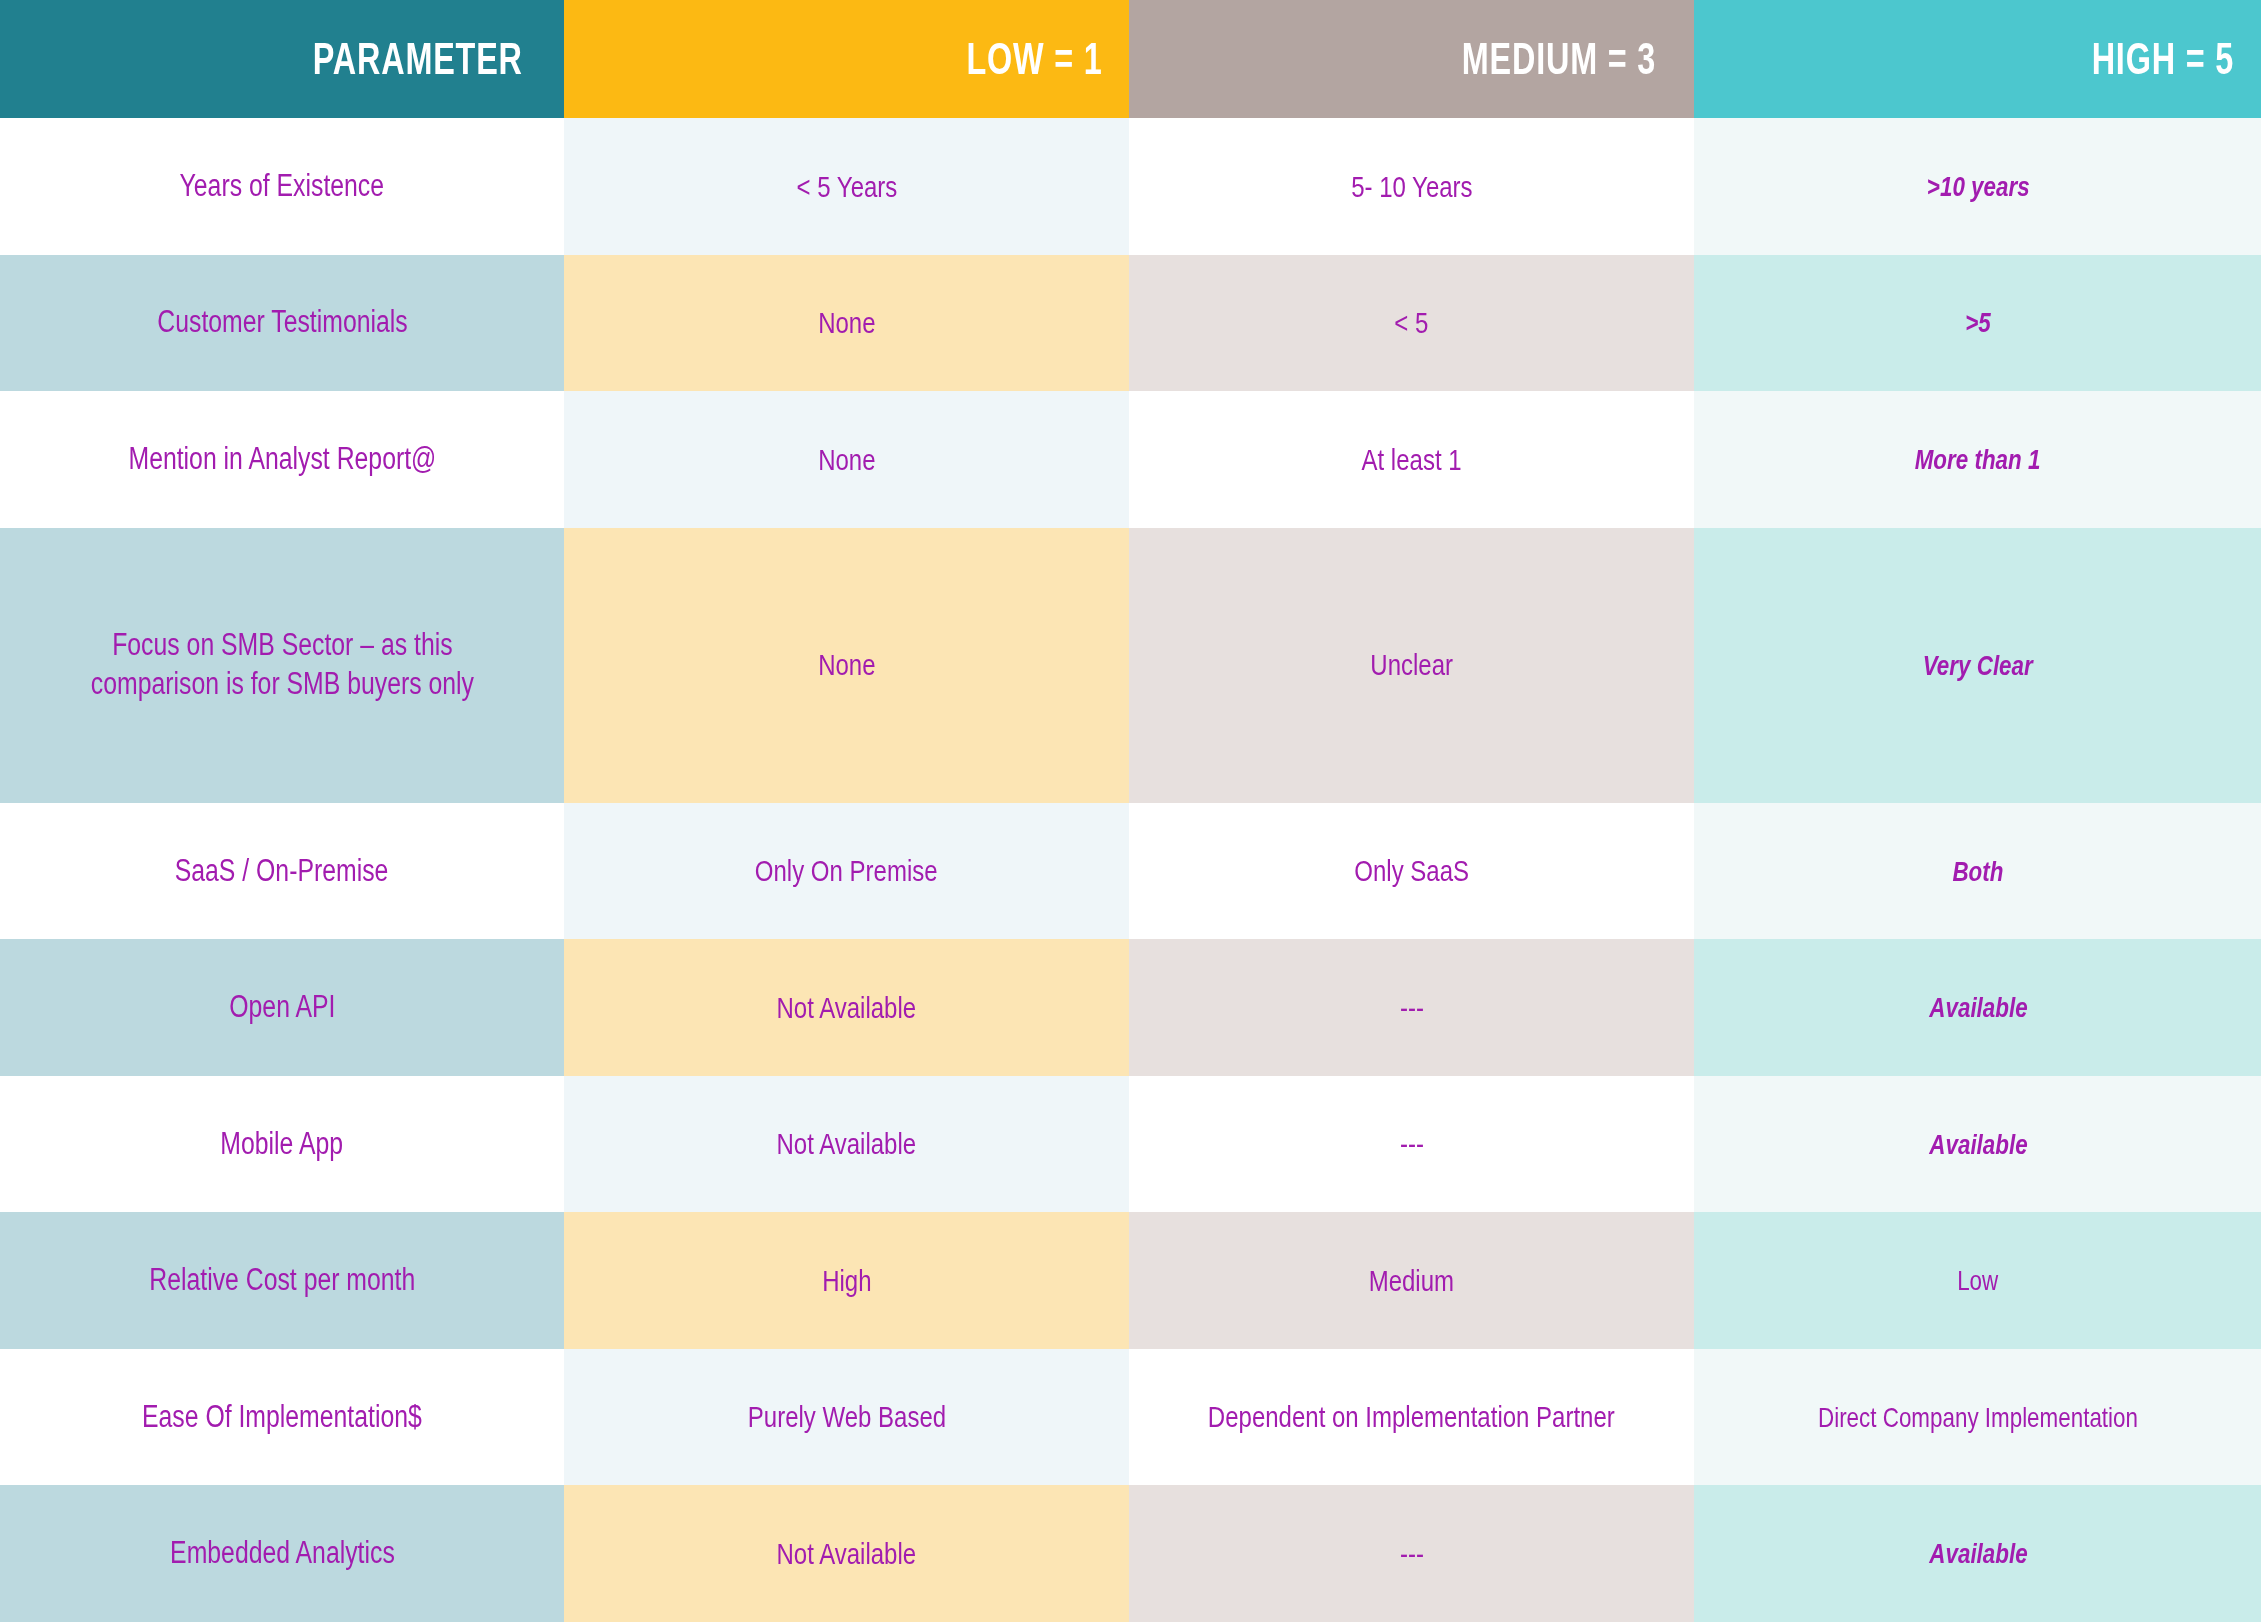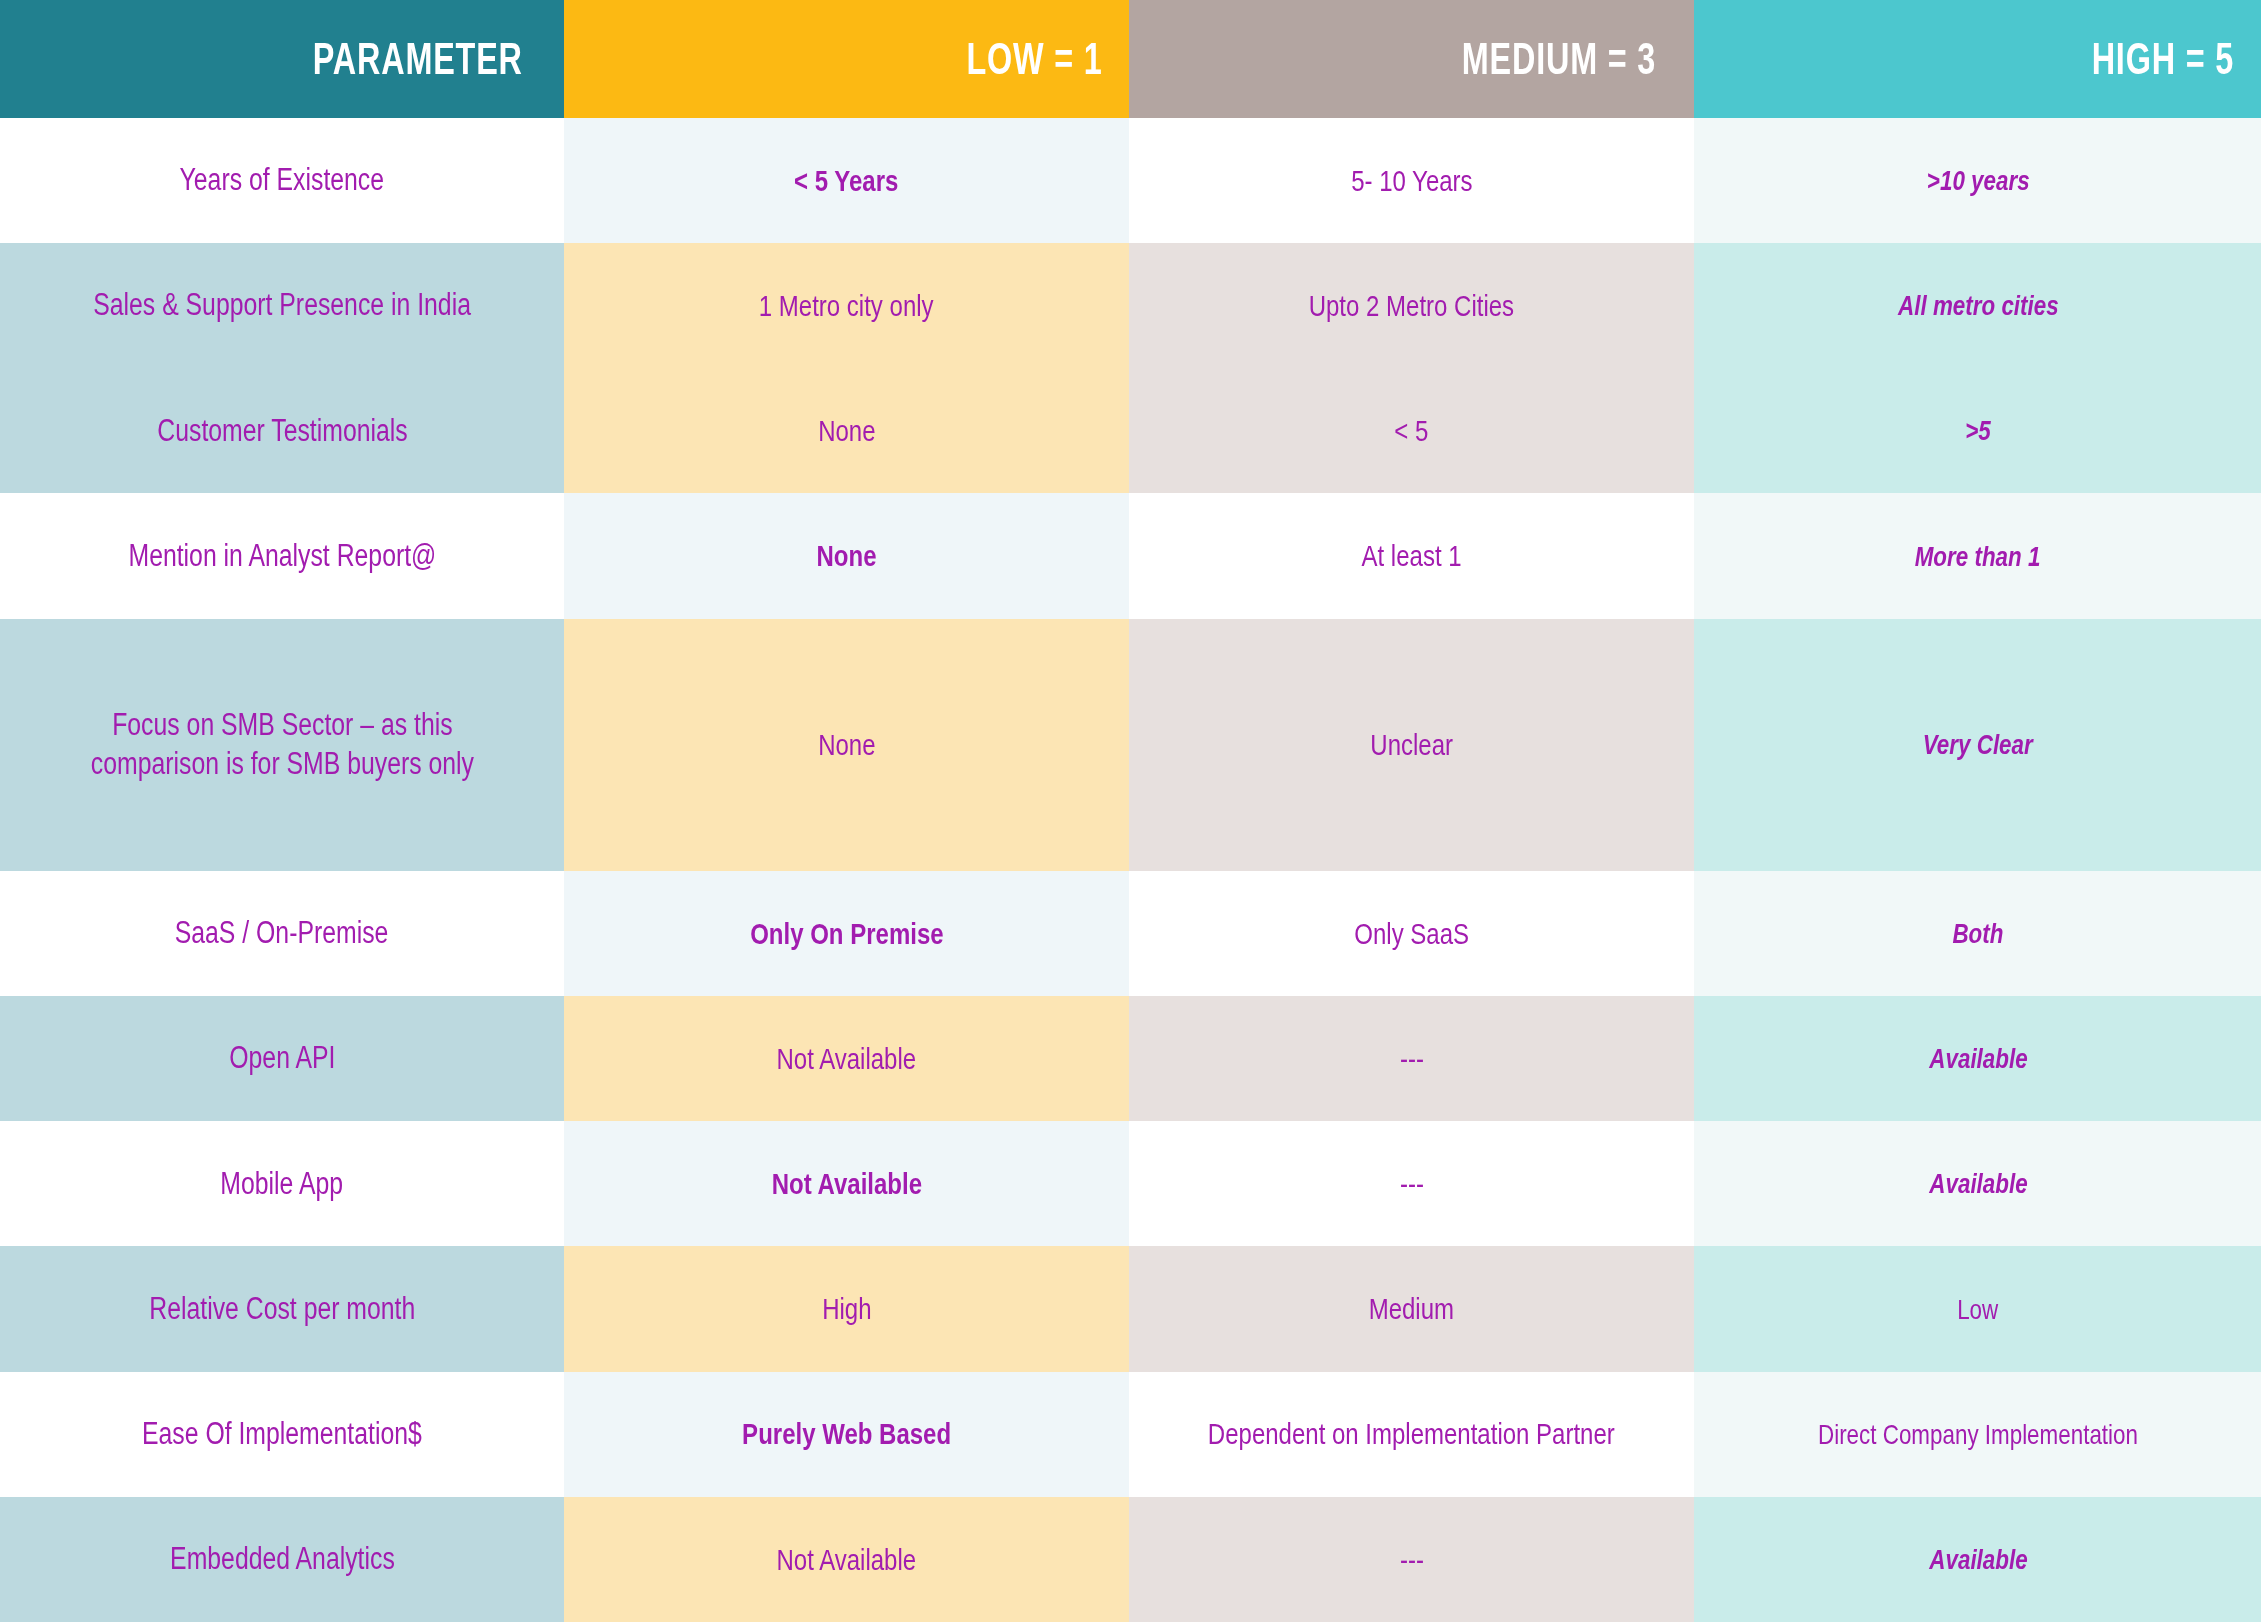--- a/index.html
+++ b/index.html
@@ -53,21 +53,21 @@
   tbody td .tx{
     display:inline-block;
     transform:scaleX(0.80);
     transform-origin:center;
   }
   tbody tr{height:60px;}
   tbody tr.tall{height:121px;}
 
   
   tr.odd td.p{background:#ffffff;}
-  tr.odd td.l{background:#eff6f9;font-weight:bold;}
+  tr.odd td.l{background:#eff6f9;}
   tr.odd td.m{background:#ffffff;}
   tr.odd td.h{background:#f1f8f8;}
 
   tr.even td.p{background:#bcd9df;}
   tr.even td.l{background:#fce5b4;}
   tr.even td.m{background:#e7e0de;}
   tr.even td.h{background:#c9ecea;}
 
   td.h .tx.strong{font-weight:bold;font-style:italic;}
   td.p{font-size:31px;}
@@ -91,26 +91,20 @@
         <th class="h-med"><span class="hd">MEDIUM = 3</span></th>
         <th class="h-high"><span class="hd">HIGH = 5</span></th>
       </tr>
     </thead>
     <tbody id="matrix-body">
         <tr class="odd">
           <td class="p"><span class="tx">Years of Existence</span></td>
           <td class="l"><span class="tx">&lt; 5 Years</span></td>
           <td class="m"><span class="tx">5- 10 Years</span></td>
           <td class="h"><span class="tx strong">&gt;10 years</span></td>
-        </tr>
-        <tr class="even">
-          <td class="p"><span class="tx">Sales &amp; Support Presence in India</span></td>
-          <td class="l"><span class="tx">1 Metro city only</span></td>
-          <td class="m"><span class="tx">Upto 2 Metro Cities</span></td>
-          <td class="h"><span class="tx strong">All metro cities</span></td>
         </tr>
         <tr class="even">
           <td class="p"><span class="tx">Customer Testimonials</span></td>
           <td class="l"><span class="tx">None</span></td>
           <td class="m"><span class="tx">&lt; 5</span></td>
           <td class="h"><span class="tx strong">&gt;5</span></td>
         </tr>
         <tr class="odd">
           <td class="p"><span class="tx">Mention in Analyst Report@</span></td>
           <td class="l"><span class="tx">None</span></td>

